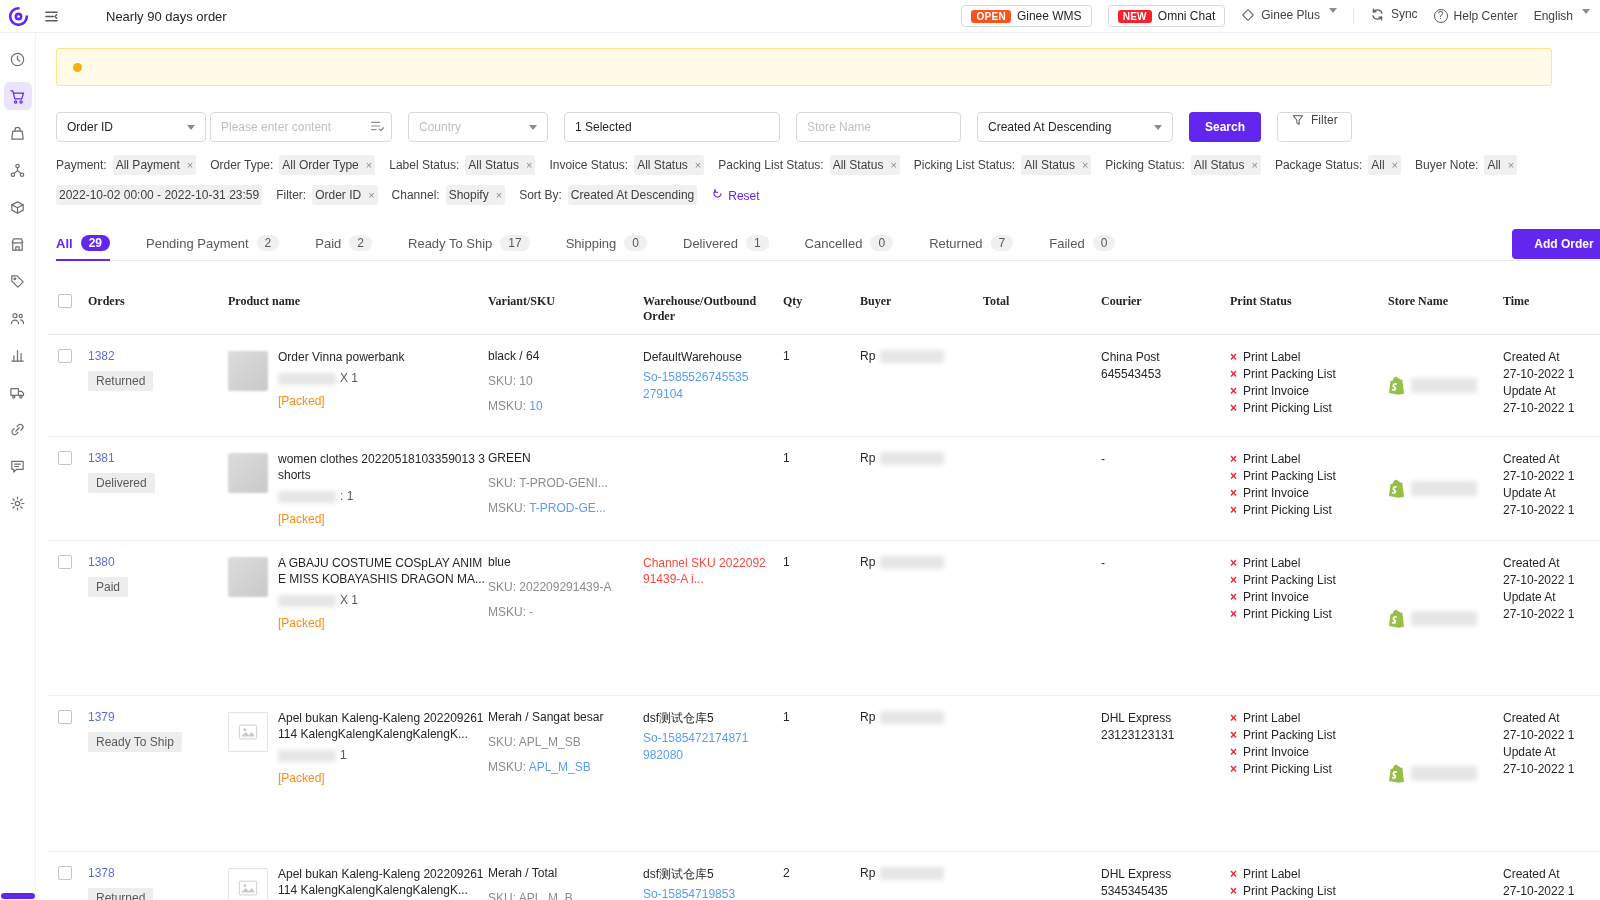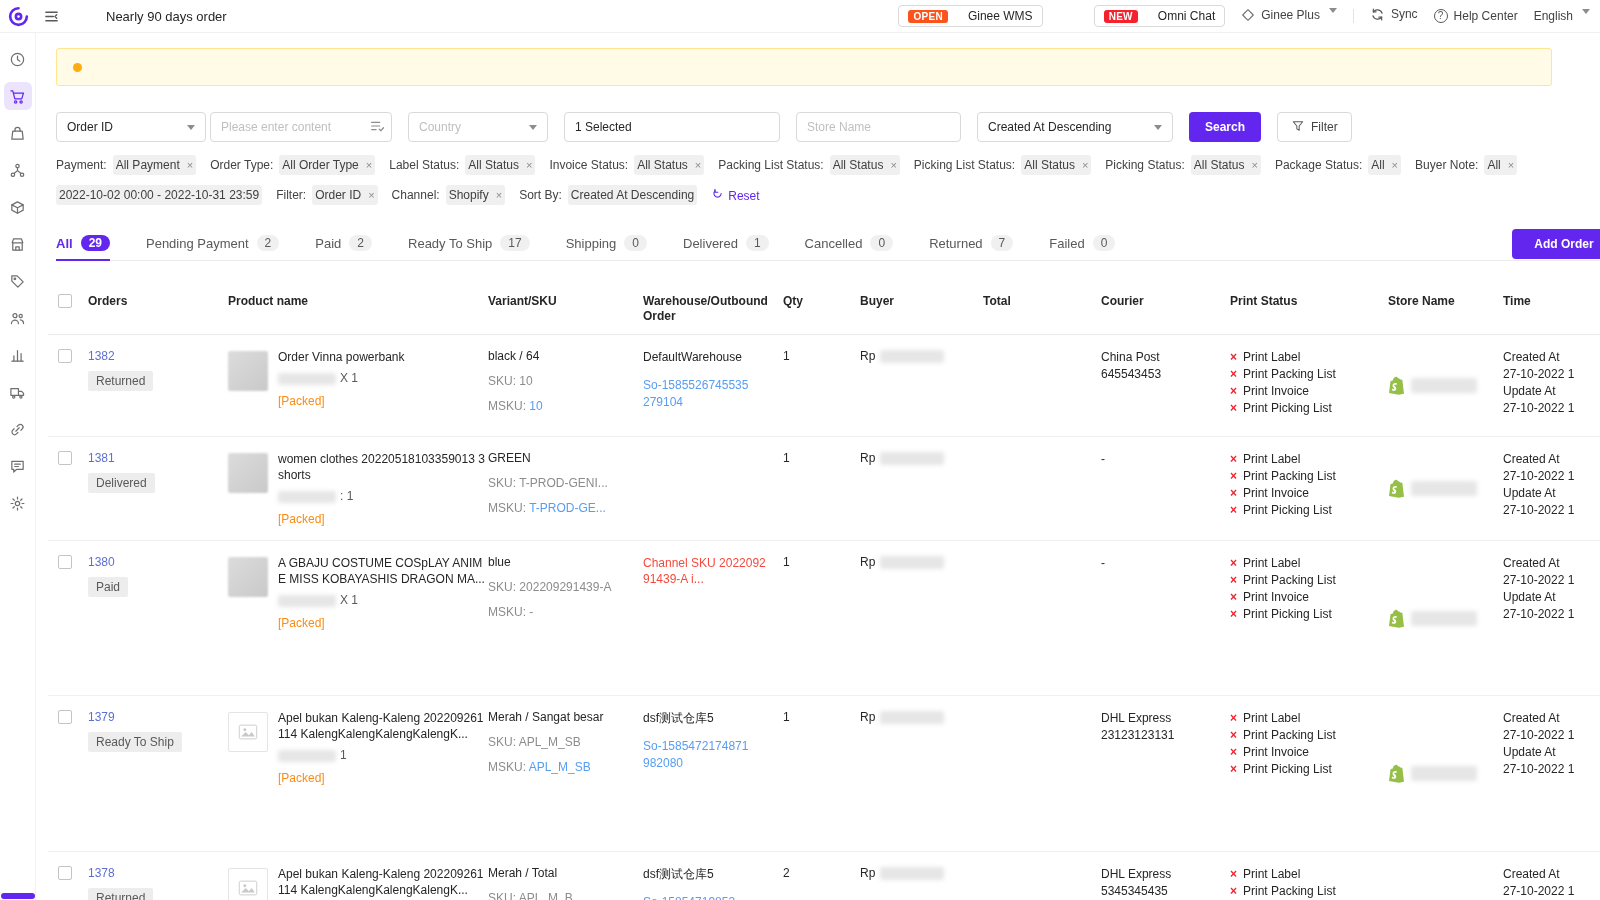--- a/index.html
+++ b/index.html
@@ -6,22 +6,22 @@
   html,body { width:1600px; height:900px; overflow:hidden; background:#fff;
     font-family:"Liberation Sans", sans-serif; font-size:12px; color:#262626; }
 
   
   .topbar { height:33px; display:flex; align-items:center; padding:0 10px 0 8px;
     border-bottom:1px solid #f0f0f0; background:#fff; position:relative; z-index:5; }
   .logo { display:flex; align-items:center; margin-right:14px; cursor:pointer; }
   .collapse { display:flex; align-items:center; color:#595959; cursor:pointer; }
   .page-title { margin-left:46px; font-size:13px; color:#262626; }
   .top-right { margin-left:auto; display:flex; align-items:center; gap:16px; }
-  .pill { display:flex; align-items:center; gap:20px; border:1px solid #d9d9d9;
-    border-radius:4px; padding:3px 9px; cursor:pointer; background:#fff;margin-left:35px; }
+  .pill { display:flex; align-items:center; gap:6px; border:1px solid #d9d9d9;
+    border-radius:4px; padding:3px 9px; cursor:pointer; background:#fff; }
   .mini-badge { color:#fff; font-size:10px; font-weight:bold; border-radius:3px;
     padding:1px 5px; letter-spacing:.3px; }
   .mini-badge.orange { background:#fa541c; }
   .mini-badge.red { background:#f5222d; }
   .top-item { display:flex; gap:6px; color:#434343; cursor:pointer; white-space:nowrap; }
   .caret { width:0; height:0; border-left:4px solid transparent; border-right:4px solid transparent;
     border-top:5px solid #8c8c8c; margin-left:3px; }
   .qmark { width:14px; height:14px; border:1px solid #595959; border-radius:50%;
     font-size:10px; line-height:12px; text-align:center; color:#595959; }
   .vsep { width:1px; height:14px; background:#e3e3e3; }
@@ -52,21 +52,21 @@
   .inputwrap { position:relative; }
   input { height:30px; border:1px solid #d9d9d9; border-radius:4px; padding:0 10px;
     font-family:"Liberation Sans", sans-serif; font-size:12px; color:#262626; width:100%; outline:none; }
   input::placeholder { color:#c0c0c0; }
   .inputwrap input { padding-right:28px; }
   .input-icon { position:absolute; right:7px; top:6px; color:#8c8c8c; }
   .w150{width:150px}.w182{width:182px}.w172{width:140px}.w180{width:216px}.w165{width:165px}.w196{width:196px}
   .btn-primary { height:30px; background:#6226ef; color:#fff; border:none; border-radius:4px;
     padding:0 16px; font-family:"Liberation Sans", sans-serif; font-size:12px; font-weight:bold; cursor:pointer; }
   .btn-default { height:30px; background:#fff; border:1px solid #d9d9d9; border-radius:4px;
-    padding:0 13px; display:flex; align-items:center; gap:6px; color:#434343;
+    padding:0 13px; display:flex; align-items:flex-start; gap:6px; color:#434343;
     font-family:"Liberation Sans", sans-serif; font-size:12px; cursor:pointer; }
 
   .tagsrow { margin:13px 0 0 20px; white-space:nowrap; overflow:hidden; width:calc(100% - 20px);
     display:flex; align-items:center; }
   .tagsrow + .tagsrow { margin-top:10px; }
   .cond { display:inline-flex; align-items:center; margin-right:14px; flex:none; }
   .cond-label { color:#434343; margin-right:6px; }
   .tag { background:#f0f0f0; border-radius:3px; padding:3px 3px; color:#404040;
     display:inline-flex; align-items:center; gap:7px;justify-content:space-between; }
   .tag-x { color:#8c8c8c; font-size:11px; cursor:pointer; line-height:1; }
@@ -84,21 +84,21 @@
   .tab-count.primary { background:#6226ef; color:#fff; font-weight:bold; }
   .add-order { position:absolute; left:1456px; top:-3px; width:104px; white-space:nowrap; }
 
   
   .table { margin:19px 0 0 12px; width:1643px; }
   .tgrid { display:grid;
     grid-template-columns:40px 140px 260px 155px 140px 77px 123px 118px 129px 158px 115px 140px; }
   .col { padding:14px 8px 0 0; }
   .c-check { padding-left:10px; }
   .thead { border-bottom:1px solid #ebebeb; padding-bottom:0; }
-  .thead .col { font-weight:bold; padding-bottom:10px; line-height:15px; }
+  .thead .col { font-weight:bold; padding-bottom:10px; line-height:15px;font-family:Liberation Serif, serif; }
   .cb { width:14px; height:14px; border:1px solid #c4c4c4; border-radius:2px;
     background:#fff; display:inline-block; cursor:pointer; }
   .trow { border-bottom:1px solid #f0f0f0; padding-bottom:14px; }
   .trow:nth-child(1){min-height:102px} .trow:nth-child(2){min-height:102px}
   .trow:nth-child(3){min-height:155px} .trow:nth-child(4){min-height:156px}
   .trow:nth-child(5){min-height:130px}
 
   .oid { color:#5e6fd2; cursor:pointer; text-decoration:none; }
   .badge { display:inline-block; margin-top:8px; background:#ededed; border-radius:2px;
     padding:3px 8px; color:#595959; }
@@ -114,21 +114,21 @@
     vertical-align:middle; filter:blur(2px); }
   .rq { width:58px; height:12px; }
   .rt { width:64px; height:13px; margin-left:5px; }
   .rs { width:66px; height:15px; margin-left:6px; }
 
   .vname { line-height:15px; }
   .skuline { color:#8c8c8c; margin-top:10px; line-height:15px; word-break:break-all; }
   .mskuv.link-blue { color:#579df2; cursor:pointer; }
   .wh { line-height:16px; word-break:break-all; max-width:104px; }
   .wh.red { color:#f5493d; max-width:128px; }
-  .so { display:block; color:#579df2; margin-top:12px; word-break:break-all;
+  .so { display:block; color:#579df2; margin-top:4px; word-break:break-all;
     max-width:112px; line-height:17px; text-decoration:none; cursor:pointer; }
   .c-courier div { line-height:17px; }
   .pline { line-height:17px; white-space:nowrap; cursor:pointer; }
   .xmark { color:#f5222d; font-weight:bold; margin-right:6px; }
   .c-time div { line-height:17px; white-space:nowrap; }
   .c-store { display:flex; align-items:center; }
   .shopify { flex:none; display:inline-flex; }
 </style>
 </head>
 <body>

